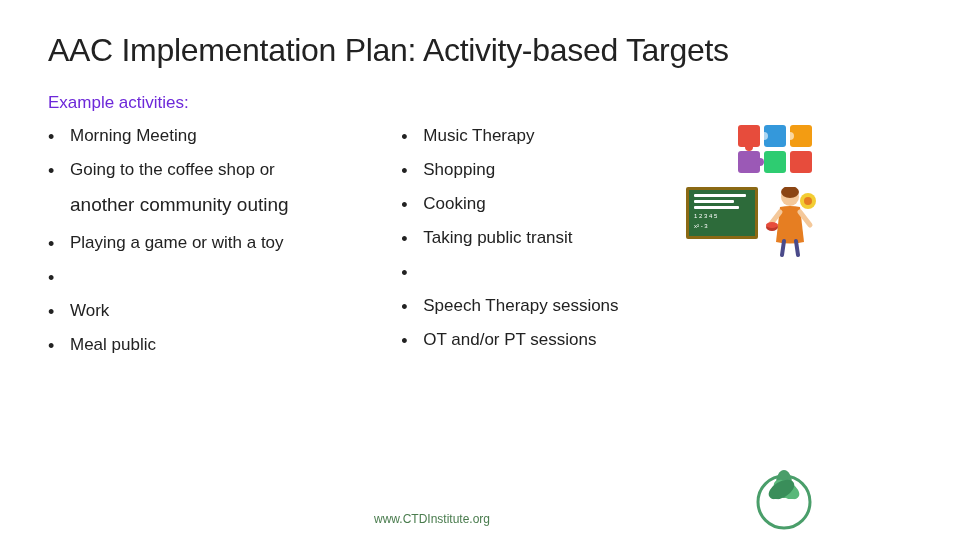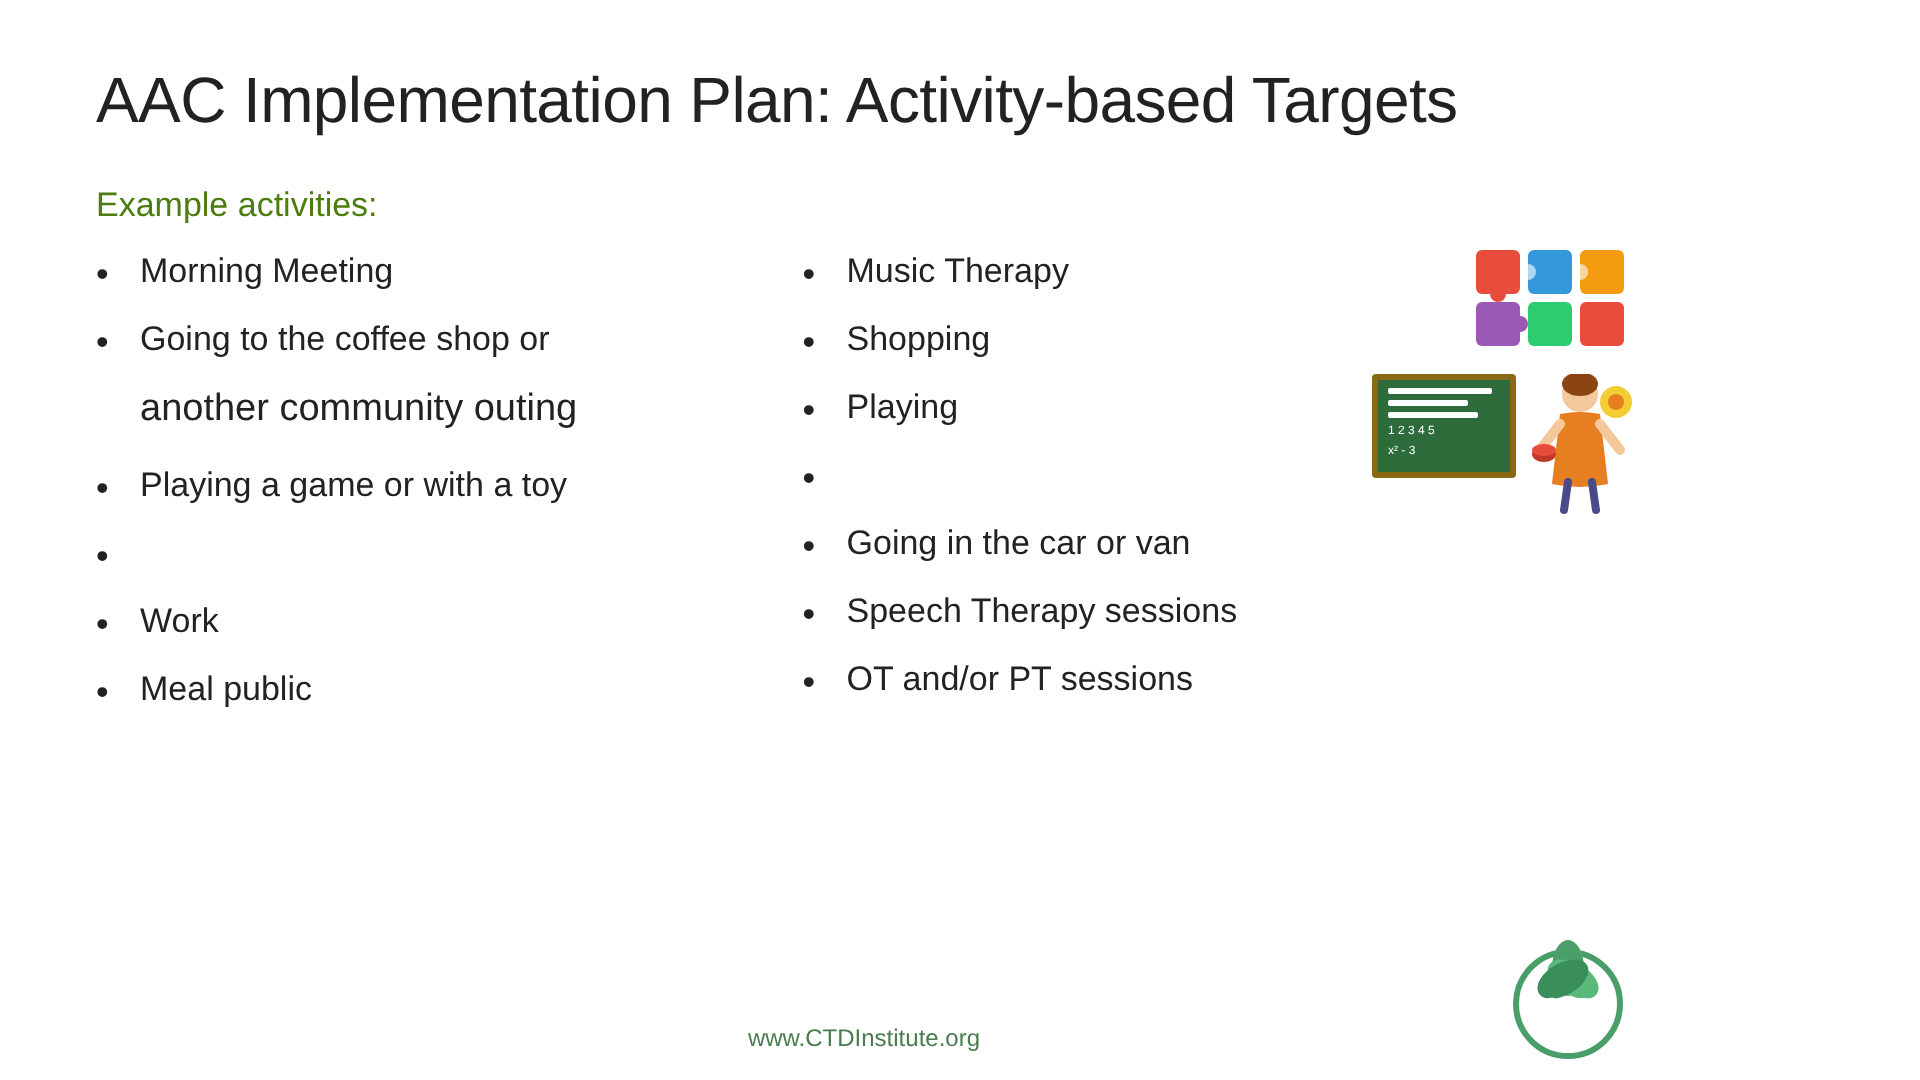--- a/index.html
+++ b/index.html
@@ -28,21 +28,21 @@
     .title {
       font-size: 32px;
       font-weight: 400;
       color: #222222;
       margin-bottom: 24px;
       letter-spacing: -0.3px;
     }
 
     .example-label {
       font-size: 17px;
-      color: #4d7c0f;
+      color: #6d28d9;
       margin-bottom: 10px;
     }
 
     .content-area {
       display: flex;
       flex-direction: row;
       flex: 1;
       position: relative;
     }
 
@@ -248,28 +248,28 @@
       <div class="bullet-item">
         <span class="bullet-dot">•</span>
         <span class="bullet-text">Music Therapy</span>
       </div>
       <div class="bullet-item">
         <span class="bullet-dot">•</span>
         <span class="bullet-text">Shopping</span>
       </div>
       <div class="bullet-item">
         <span class="bullet-dot">•</span>
-        <span class="bullet-text">Playing</span>
-      </div>
-      <div class="bullet-item">
-        <span class="bullet-dot">•</span>
-      </div>
-      <div class="bullet-item">
-        <span class="bullet-dot">•</span>
-        <span class="bullet-text">Going in the car or van</span>
+        <span class="bullet-text">Cooking</span>
+      </div>
+      <div class="bullet-item">
+        <span class="bullet-dot">•</span>
+        <span class="bullet-text">Taking public transit</span>
+      </div>
+      <div class="bullet-item">
+        <span class="bullet-dot">•</span>
       </div>
       <div class="bullet-item">
         <span class="bullet-dot">•</span>
         <span class="bullet-text">Speech Therapy sessions</span>
       </div>
       <div class="bullet-item">
         <span class="bullet-dot">•</span>
         <span class="bullet-text">OT and/or PT sessions</span>
       </div>
     </div>

